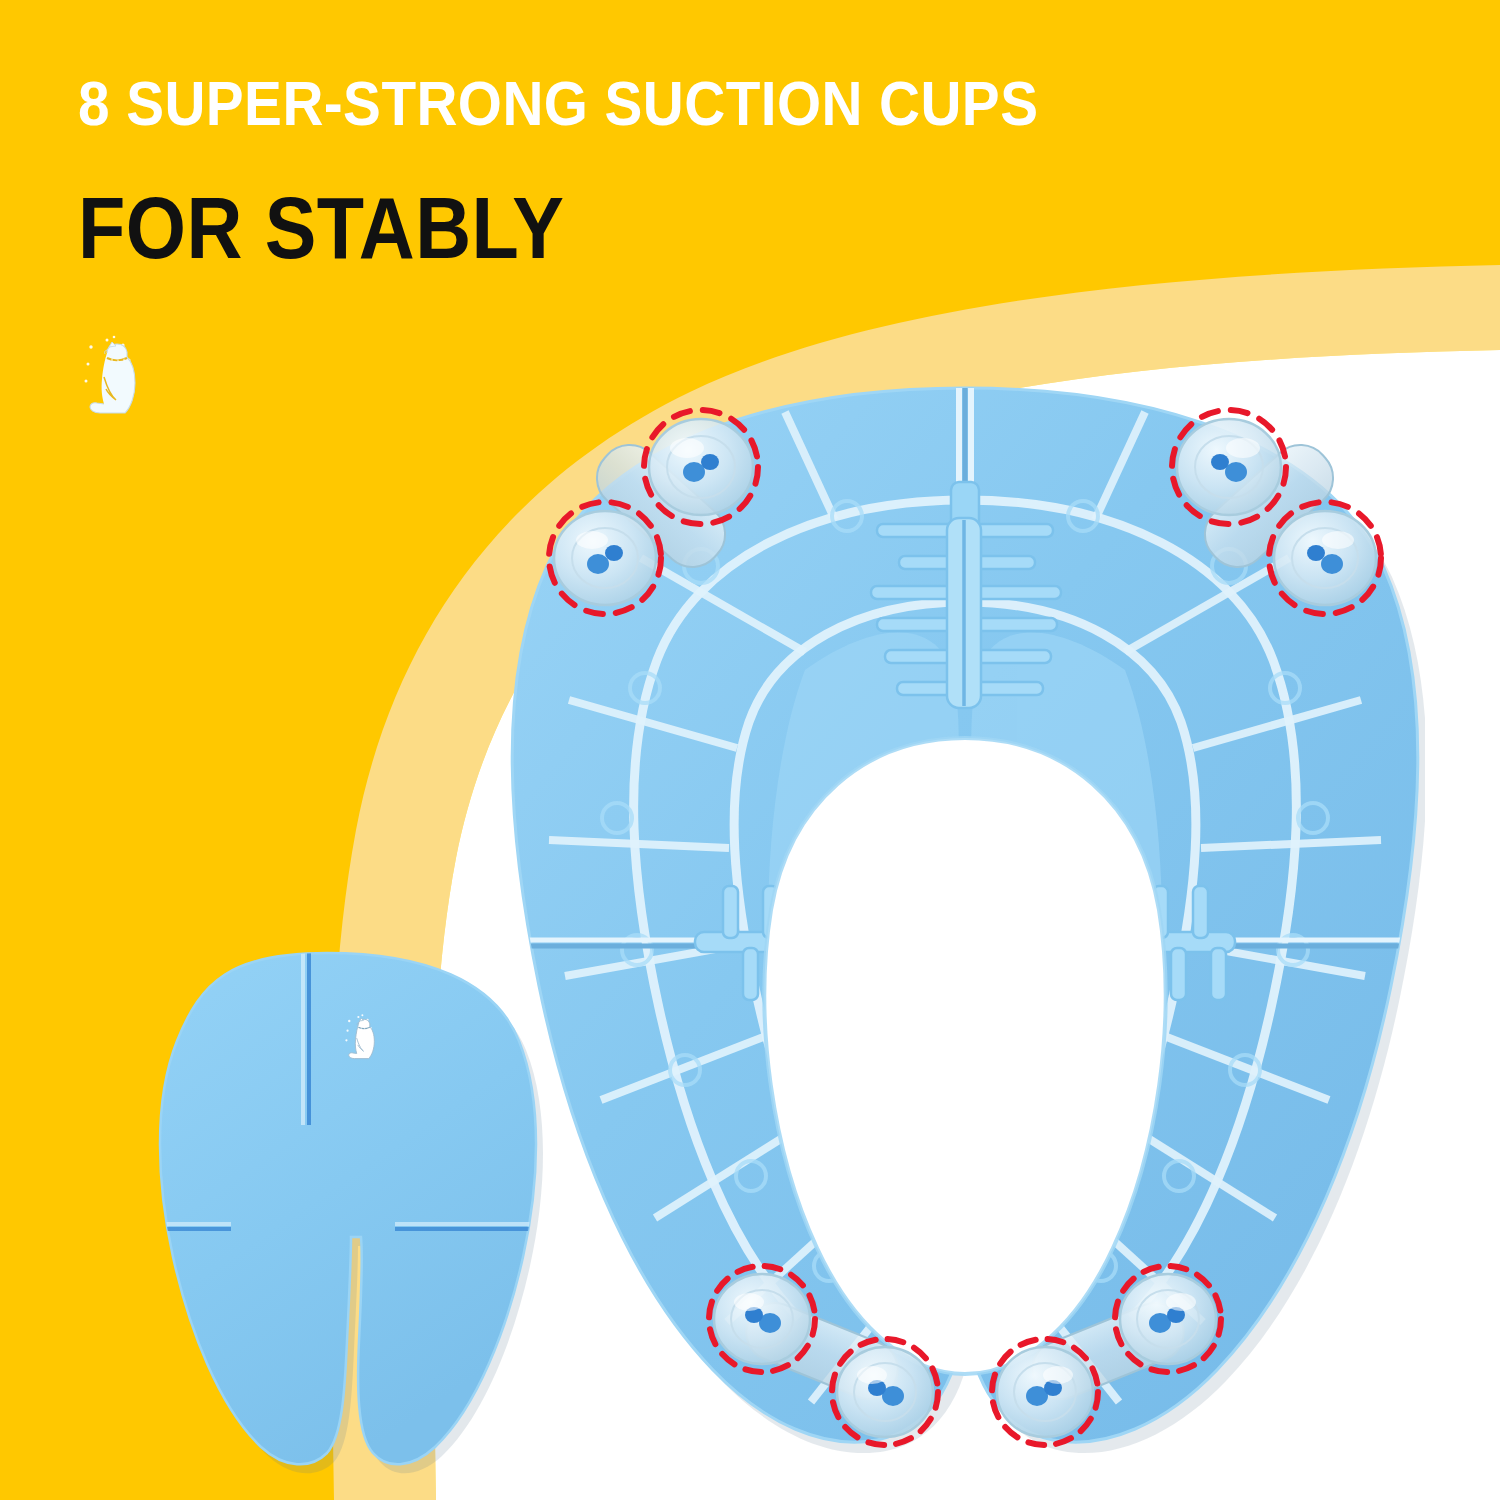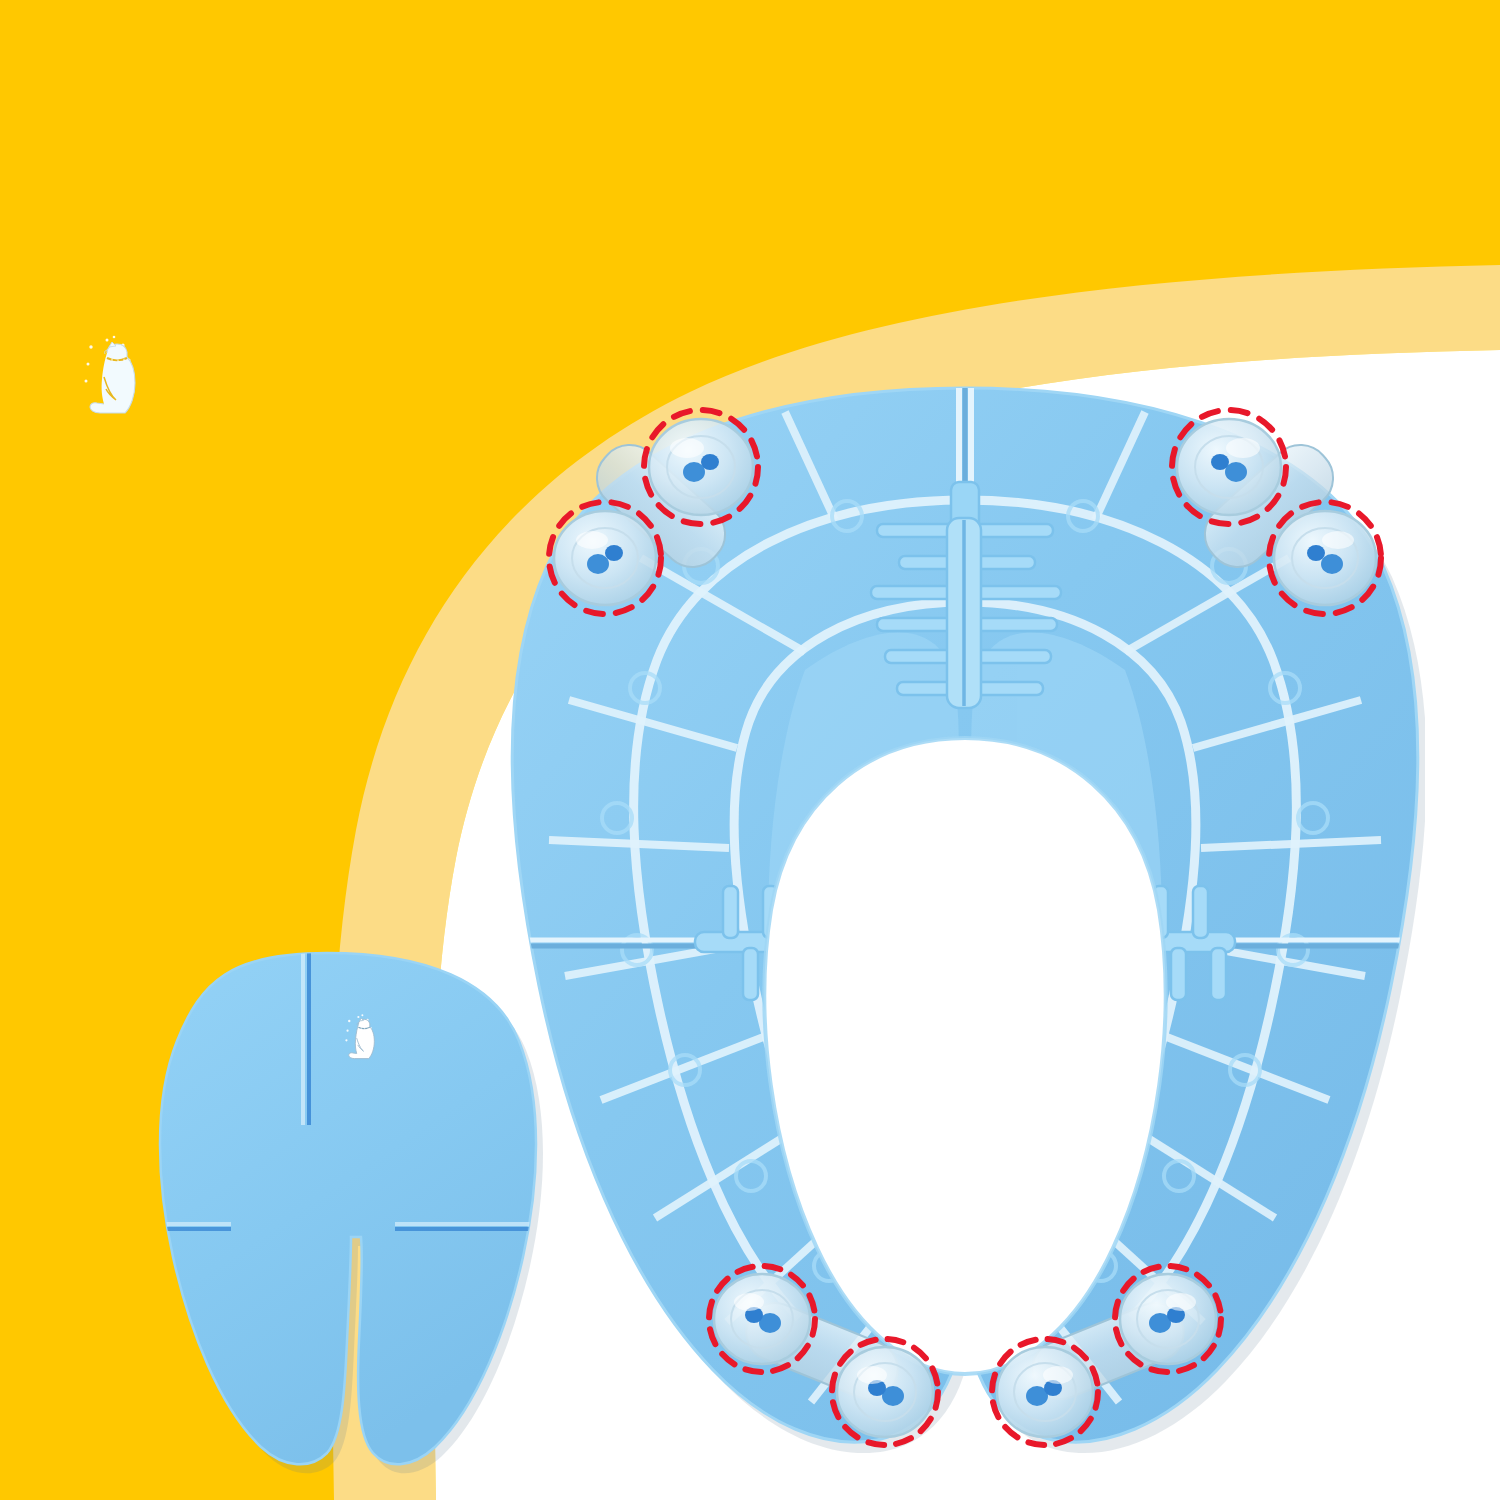--- a/index.html
+++ b/index.html
@@ -55,20 +55,24 @@
                C 918,384 1196,356 1500,350 Z"></path>
 
       <path fill="#FFFFFF" d="M 1500,350
                C 1196,356 918,384 752,466
                C 586,548 490,686 456,858
                C 424,1026 432,1232 436,1500
                L 1500,1500 Z"></path>
     </g>
   </svg>
 
+  <div class="headline-wrap">
+    <div class="hl1">8 SUPER-STRONG SUCTION CUPS</div>
+    <div class="hl2">FOR STABLY</div>
+  </div>
 
   <svg id="brandmark" viewBox="0 0 80 105">
     <g fill="#FFFFFF" opacity="0.92">
       <circle cx="11" cy="14" r="1.7"></circle>
         <circle cx="27" cy="7" r="1.5"></circle>
       <circle cx="43" cy="12" r="1.6"></circle>
         <circle cx="8" cy="31" r="1.5"></circle>
       <circle cx="49" cy="27" r="1.5"></circle>
         <circle cx="6" cy="48" r="1.5"></circle>
       <circle cx="52" cy="42" r="1.4"></circle>

